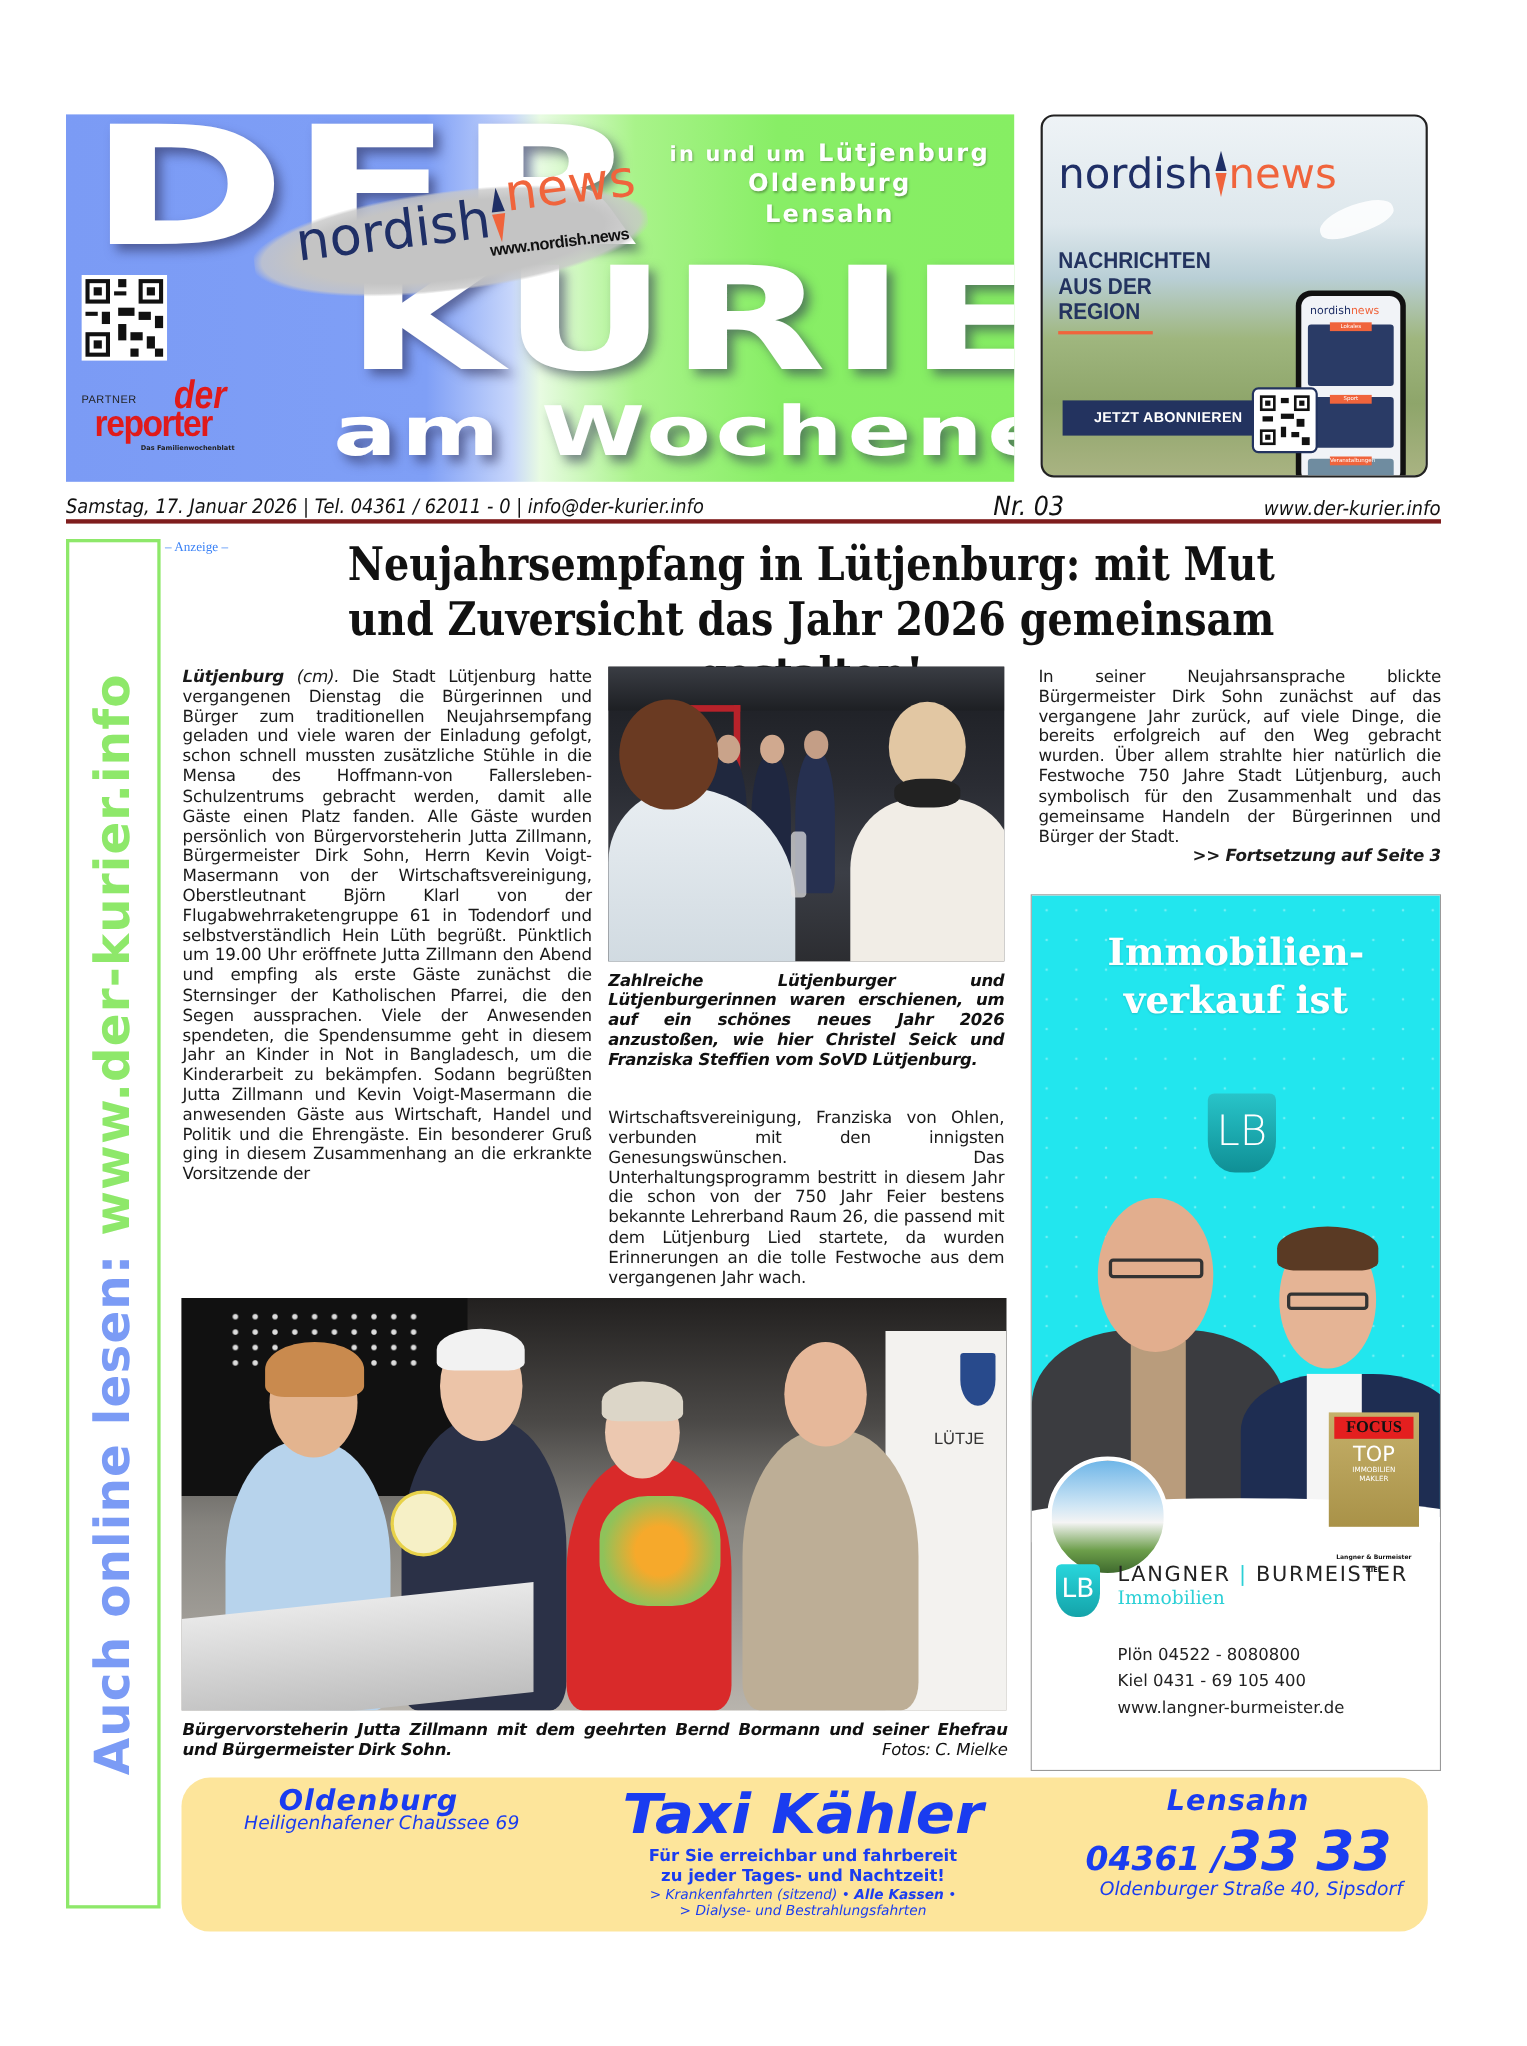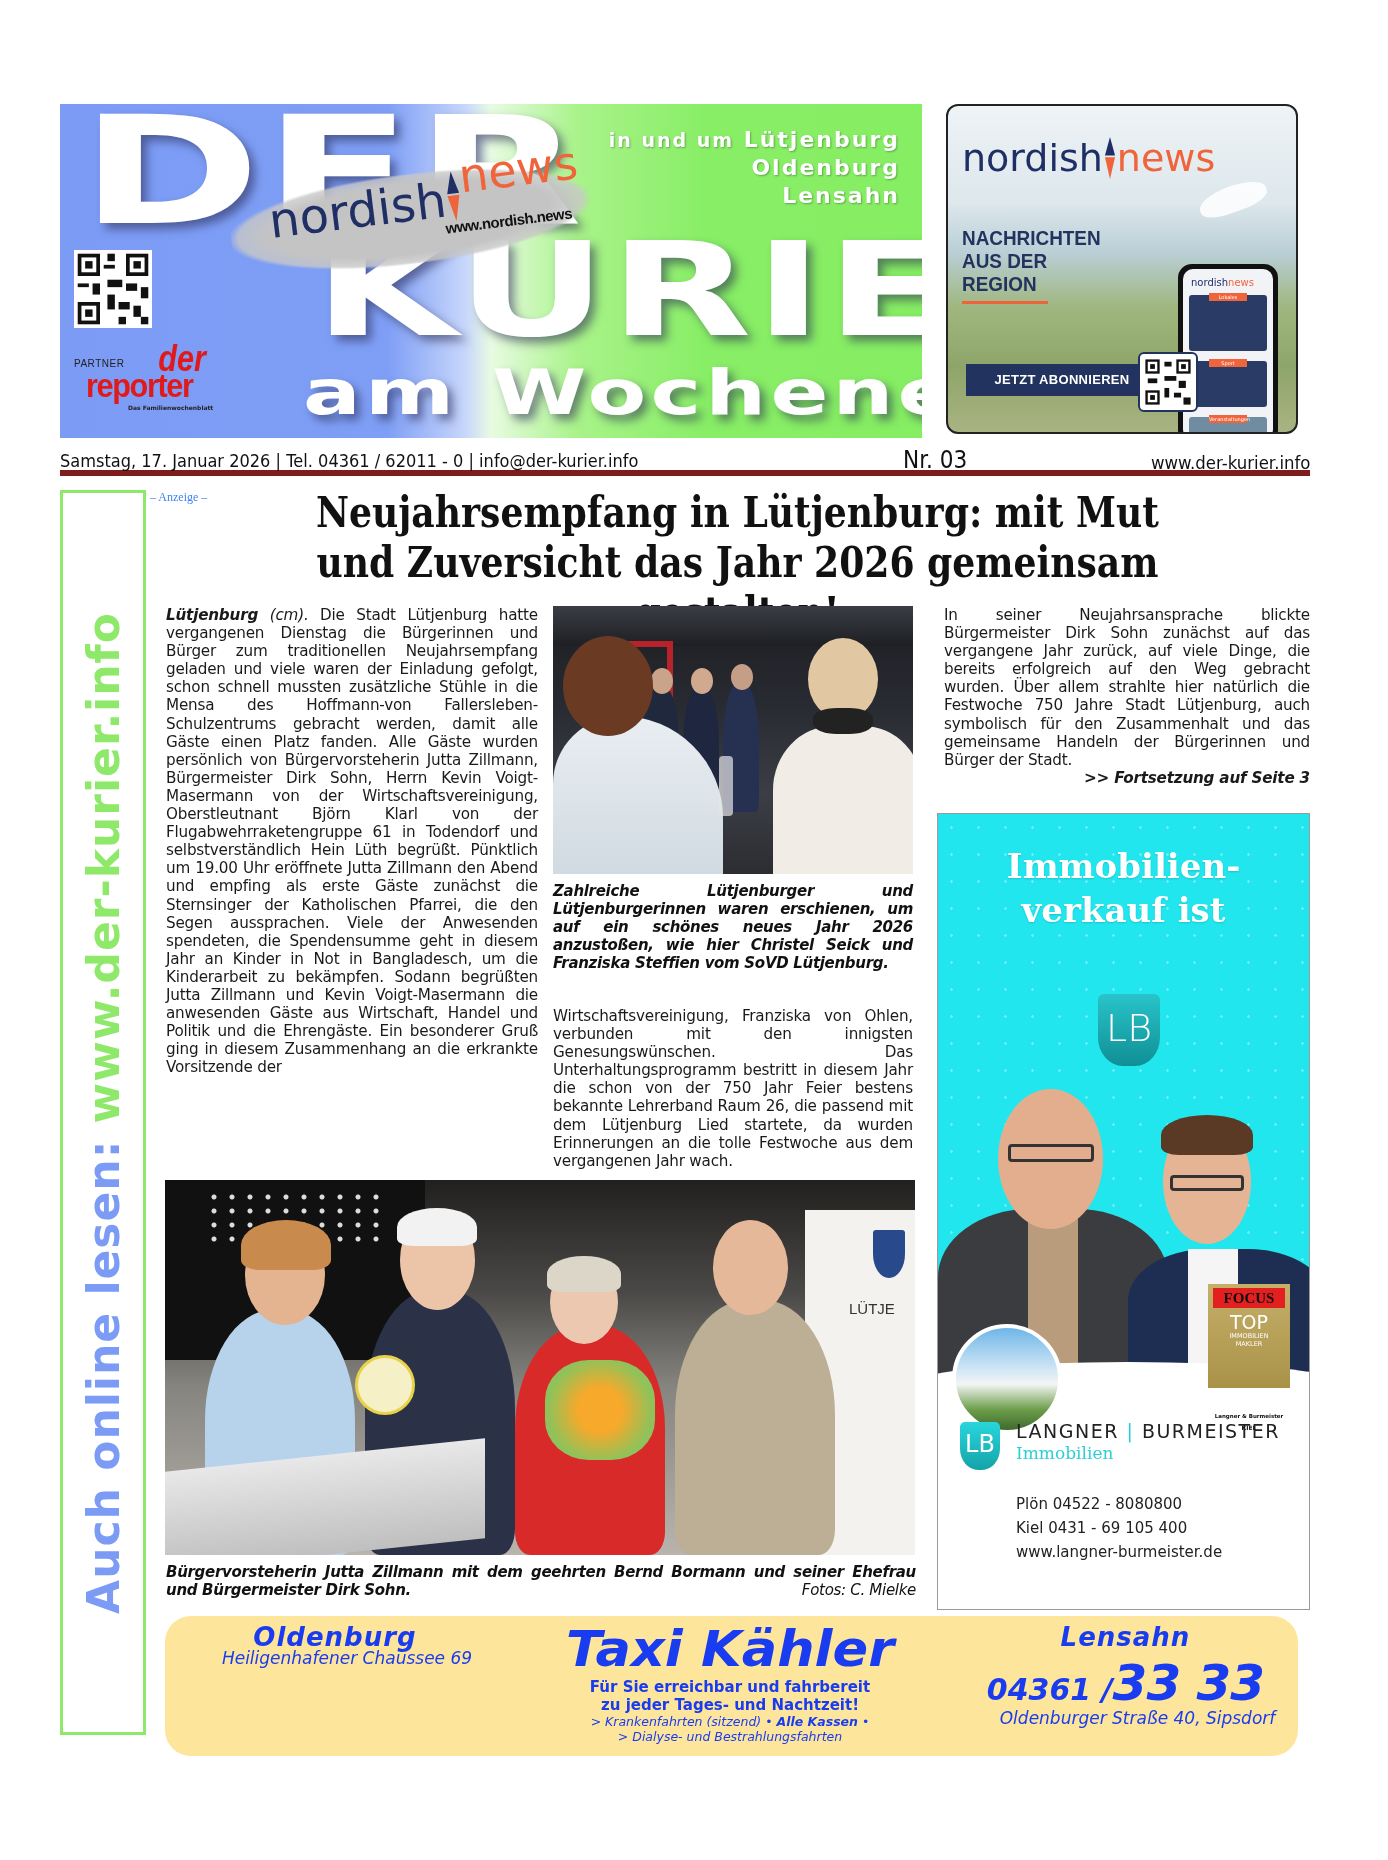--- a/index.html
+++ b/index.html
@@ -11,21 +11,21 @@
   #masthead {
     left: 60px; top: 104px; width: 862px; height: 334px;
     background: linear-gradient(90deg, #7b9bf5 0%, #7f9ff6 38%, #c7d6fb 47%, #e8fbe2 50%, #a9f38a 60%, #88ee66 75%, #86ee63 100%);
     overflow: hidden;
   }
   .mh-big { position: absolute; font-family: "DejaVu Sans", sans-serif; font-weight: 900; color: #fff;
     text-shadow: 4px 6px 8px rgba(40,40,80,0.55); letter-spacing: 2px; transform-origin: left top; }
   #mh-der { left: 20px; top: -20px; font-size: 150px; transform: scaleX(1.45); }
   #mh-kurier { left: 254px; top: 110px; font-size: 130px; transform: scaleX(1.42); }
   #mh-wochenende { left: 243px; top: 252px; font-size: 62px; transform: scaleX(1.38); letter-spacing: 3px; }
-  .mh-towns { position: absolute; right: 22px; text-align: right; color: #fff; font-weight: 700;
+  .mh-towns { position: absolute; right: 22px; text-align: center; color: #fff; font-weight: 700;
     font-size: 22px; letter-spacing: 2px; text-shadow: 1px 1px 2px rgba(0,0,0,0.3); line-height: 28px; }
   #mh-towns-top { top: 22px; }
   .mh-towns .small { font-size: 19px; }
   #mh-qr { left: 14px; top: 146px; width: 78px; height: 78px; }
   #mh-partner { left: 14px; top: 240px; width: 170px; height: 72px; }
   #partner-label { position: absolute; left: 0; top: 14px; font-size: 10px; color: #222; letter-spacing: 0.5px; font-family: "Liberation Sans", sans-serif; }
   #partner-der { position: absolute; left: 80px; top: -6px; font-size: 36px; font-weight: 900; color: #e01a1a; font-family: "Liberation Sans", sans-serif; font-style: italic; transform: scaleX(0.85); }
   #partner-reporter { position: absolute; left: 12px; top: 22px; font-size: 34px; font-weight: 900; color: #e01a1a; font-family: "Liberation Sans", sans-serif; letter-spacing: -1.5px; transform: scaleX(0.9); transform-origin: left; }
   #partner-sub { position: absolute; left: 54px; top: 60px; font-size: 6px; font-weight: 700; color: #222; }
   #nordish-brush {
@@ -54,21 +54,21 @@
     font-family: "Liberation Sans", sans-serif; font-weight: 700; font-size: 13px; line-height: 32px; text-align: center; letter-spacing: 0.3px; }
   #na-qr { position: absolute; left: 190px; top: 246px; width: 60px; height: 60px; border-radius: 6px; border: 2px solid #23335f; background: #fff; padding: 3px; }
   #na-phone { position: absolute; left: 230px; top: 158px; width: 100px; height: 180px; background: #111; border-radius: 14px; padding: 5px; }
   #na-phone-screen { width: 100%; height: 100%; background: #f1f3f7; border-radius: 10px; overflow: hidden; position: relative; }
   #na-phone-logo { position: absolute; left: 8px; top: 8px; font-size: 10px; white-space: nowrap; }
   .na-card { position: absolute; left: 6px; width: 78px; background: #2a3b66; border-radius: 3px; }
   .na-card-tag { position: absolute; left: 20px; top: -2px; width: 38px; height: 8px; background: #f0643c; color: #fff; font-size: 5px; text-align: center; line-height: 8px; }
   #na-gull { position: absolute; left: 250px; top: 80px; width: 70px; height: 26px; background: #fff; border-radius: 50% 50% 40% 40%; opacity: 0.85; transform: rotate(-20deg); }
 
   
-  #datebar { left: 60px; top: 446px; width: 1250px; height: 30px; border-bottom: 6px solid #7f1d1d; font-family: "DejaVu Sans", sans-serif; }
+  #datebar { left: 60px; top: 446px; width: 1250px; height: 30px; border-bottom: 4px solid #7f1d1d; font-family: "DejaVu Sans", sans-serif; font-style: italic; }
   #date-text { position: absolute; left: 0; top: 4px; font-size: 18px; color: #111; transform: scaleX(0.9); transform-origin: left; white-space: nowrap; }
   #issue-no { position: absolute; left: 843px; top: 0; font-size: 24px; color: #111; transform: scaleX(0.9); transform-origin: left; }
   #site-url { position: absolute; right: 0; top: 6px; font-size: 18px; color: #111; transform: scaleX(0.92); transform-origin: right; }
 
   
   #sidebar { left: 60px; top: 490px; width: 86px; height: 1245px; border: 3px solid #8ee86a; }
   #sidebar-text { position: absolute; left: 50%; top: 50%; transform: translate(-50%,-50%) rotate(-90deg); white-space: nowrap;
     font-family: "DejaVu Sans", sans-serif; font-weight: 900; font-size: 44px; letter-spacing: 1px; }
   #sidebar-text .blue { color: #7b9bf5; }
   #sidebar-text .green { color: #8ee86a; }

